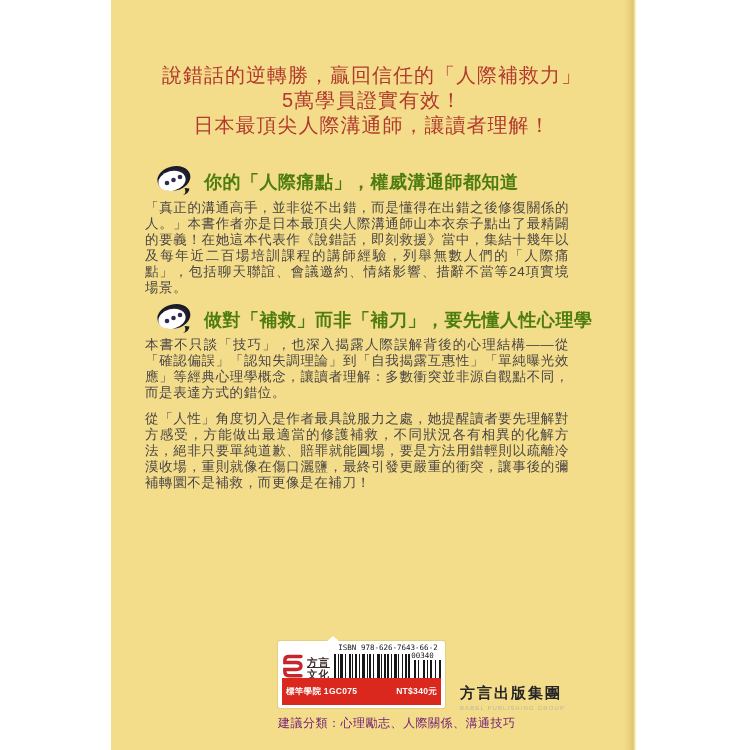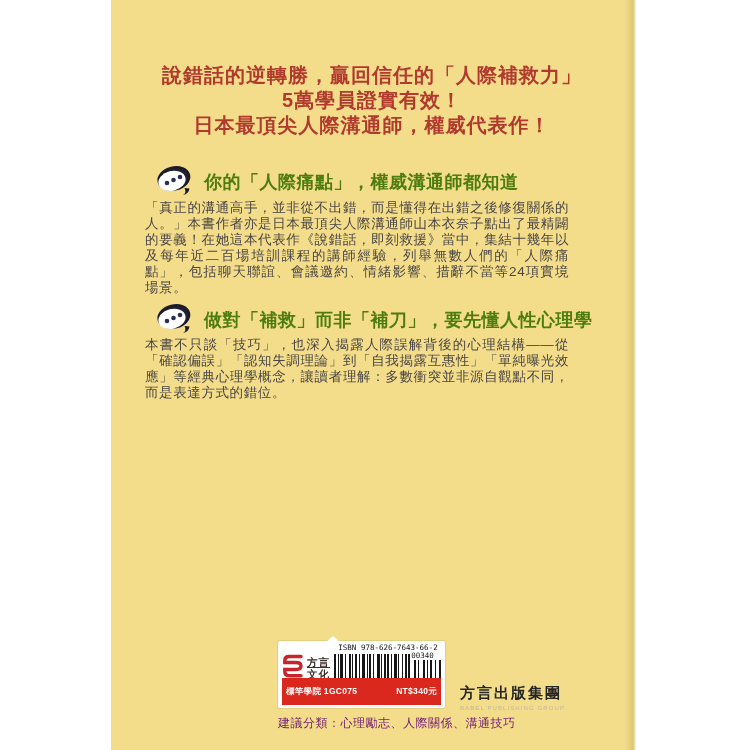--- a/index.html
+++ b/index.html
@@ -3,21 +3,21 @@
 <meta charset="utf-8">
 <style>
   html,body{margin:0;padding:0;}
   .stage{position:relative;width:750px;height:750px;background:#ffffff;overflow:hidden;
          font-family:"Liberation Sans", sans-serif;}
   .cover{position:absolute;left:111px;top:0;width:525px;height:750px;background:#f4dd8a;}
   .cover .edge{position:absolute;right:0;top:0;width:12px;height:100%;
     background:linear-gradient(to right, rgba(140,110,20,0) 0%, rgba(140,110,20,0.10) 45%,
       rgba(140,110,20,0.22) 75%, rgba(255,250,225,0.9) 100%);}
   .headline{position:absolute;top:63px;left:0;right:3px;text-align:center;
-    color:#b13a2f;font-weight:bold;font-size:20px;line-height:25px;letter-spacing:1px;}
+    color:#b13a2f;font-weight:normal;font-size:20px;line-height:25px;letter-spacing:1px;}
   .sec-row{position:absolute;left:42px;display:flex;align-items:center;gap:9px;}
   .sec-row .sec-title{font-size:18px;font-weight:bold;color:#4d7c0f;letter-spacing:0.5px;}
   .para{position:absolute;left:34px;width:424px;font-size:13.5px;line-height:16px;
     letter-spacing:0.6px;color:#4a4645;text-align:justify;}
   
   .bcbox{position:absolute;left:167px;top:641px;width:167px;height:67px;background:#ffffff;
     border-radius:2px;box-shadow:0 0 0 1px rgba(90,80,40,0.10);}
   .bcbox .notch{position:absolute;top:-5px;left:48px;width:0;height:0;
     border-left:7px solid transparent;border-right:7px solid transparent;border-bottom:6px solid #fff;}
   .logo{position:absolute;left:4px;top:12px;display:flex;align-items:center;gap:3px;}
@@ -44,21 +44,21 @@
 </head>
 <body>
 
 <div class="stage">
   <div class="cover">
     <div class="edge"></div>
 
     <div class="headline">
       <div>說錯話的逆轉勝，贏回信任的「人際補救力」</div>
       <div>5萬學員證實有效！</div>
-      <div>日本最頂尖人際溝通師，權威代表作！</div>
+      <div>日本最頂尖人際溝通師，讓讀者理解！</div>
     </div>
 
     <div class="sec-row" style="top:163px;">
       <span>
         <svg width="42" height="34" viewBox="0 0 42 34">
           <g transform="rotate(-14 21 16)">
             <ellipse cx="21" cy="15.5" rx="15.5" ry="11" fill="#20202f" stroke="#1b1b28" stroke-width="2.4"></ellipse>
             <ellipse cx="18.6" cy="17.3" rx="13.8" ry="9.9" fill="#ffffff"></ellipse>
           </g>
           <path d="M31.5 25 Q34 30 30 32 Q35.5 31 36.5 25.5 Z" fill="#1b1b28"></path>
@@ -80,20 +80,21 @@
           </g>
           <path d="M31.5 25 Q34 30 30 32 Q35.5 31 36.5 25.5 Z" fill="#1b1b28"></path>
           <circle cx="14" cy="20" r="2.3" fill="#2c2c55"></circle>
           <circle cx="20.5" cy="17" r="2.3" fill="#2c2c55"></circle>
           <circle cx="27" cy="14" r="2.3" fill="#2c2c55"></circle>
         </svg>
       </span>
       <span class="sec-title">做對「補救」而非「補刀」，要先懂人性心理學</span>
     </div>
     <p class="para" style="top:337px;margin:0;">本書不只談「技巧」，也深入揭露人際誤解背後的心理結構——從「確認偏誤」「認知失調理論」到「自我揭露互惠性」「單純曝光效應」等經典心理學概念，讓讀者理解：多數衝突並非源自觀點不同，而是表達方式的錯位。</p>
+    <p class="para" style="top:411px;margin:0;">從「人性」角度切入是作者最具說服力之處，她提醒讀者要先理解對方感受，方能做出最適當的修護補救，不同狀況各有相異的化解方法，絕非只要單純道歉、賠罪就能圓場，要是方法用錯輕則以疏離冷漠收場，重則就像在傷口灑鹽，最終引發更嚴重的衝突，讓事後的彌補轉圜不是補救，而更像是在補刀！</p>
 
     <div class="bcbox">
       <div class="notch"></div>
 
       <div class="logo">
         <span>
           <svg width="22" height="26" viewBox="0 0 22 26">
             <path d="M19 3.5 H7 Q2.8 3.5 2.8 7.5 V9.5 H14 Q19 9.5 19 13 Q19 16.5 14 16.5 H2.8 V18.8 Q2.8 22.8 7 22.8 H19" fill="none" stroke="#c8242b" stroke-width="3.4" stroke-linecap="round"></path>
           </svg>
         </span>

